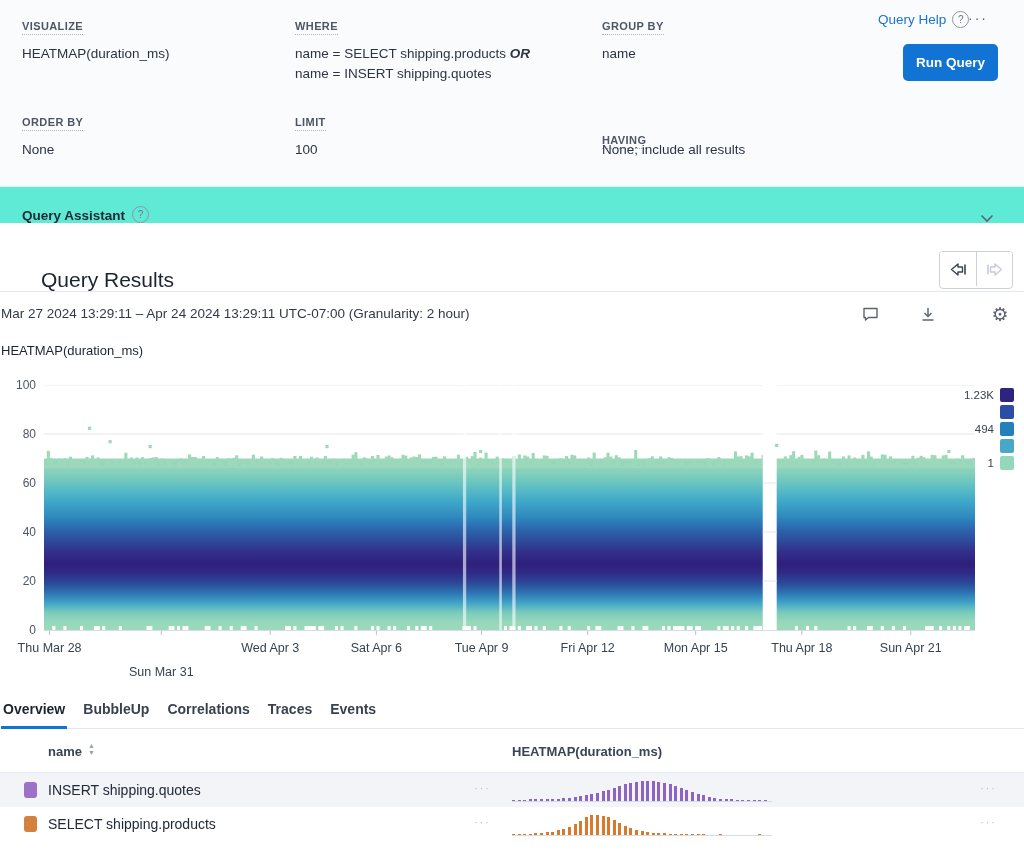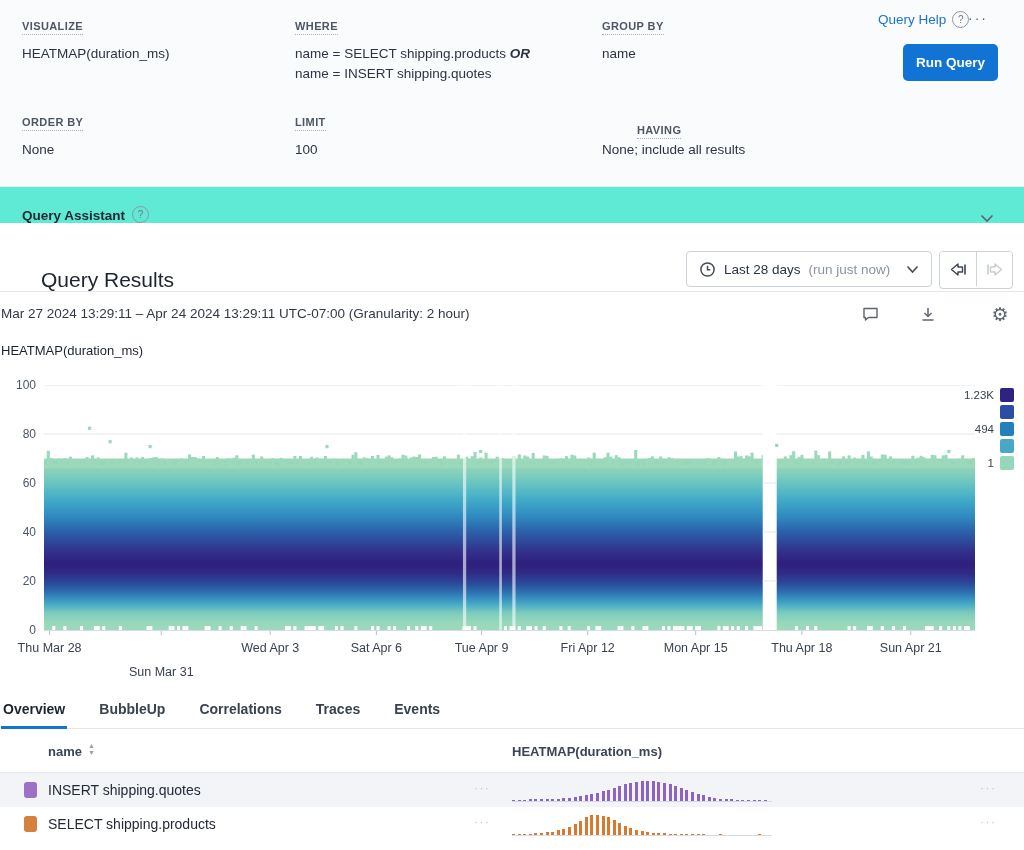--- a/index.html
+++ b/index.html
@@ -39,21 +39,21 @@
 
   
   .chart-title{position:absolute;top:343px;left:1px;font-size:13px;color:#1c2430;}
   #heatmap-svg{position:absolute;top:385px;left:44px;}
   .ylab{position:absolute;width:36px;text-align:right;font-size:12px;color:#4d5665;}
   .xlab{position:absolute;top:641px;transform:translateX(-50%);font-size:12.5px;color:#39424e;white-space:nowrap;}
   .legend-swatch{position:absolute;width:14px;height:14px;border-radius:2px;}
   .legend-label{position:absolute;width:46px;text-align:right;font-size:11.5px;color:#39424e;}
 
   
-  .tabs{position:absolute;top:694px;left:1px;width:1023px;height:35px;display:flex;gap:30px;border-bottom:1px solid #e4e7eb;box-sizing:border-box;}
+  .tabs{position:absolute;top:694px;left:1px;width:1023px;height:35px;display:flex;gap:14px;border-bottom:1px solid #e4e7eb;box-sizing:border-box;}
   .tab{border:none;background:none;font-family:inherit;font-size:14px;font-weight:700;color:#39424e;padding:6px 2px 10px 2px;cursor:pointer;position:relative;}
   .tab.active{color:#1c2430;}
   .tab.active:after{content:"";position:absolute;left:0;right:0;bottom:-1px;height:3px;background:#1173d4;}
 
   
   .thead{position:absolute;top:729px;left:0;width:1024px;height:44px;border-bottom:1px solid #e7eaee;box-sizing:border-box;}
   .th-name{position:absolute;top:15px;left:48px;font-size:13px;font-weight:700;color:#3a4453;}
   .sort{position:absolute;top:13px;left:88px;display:flex;flex-direction:column;line-height:7px;font-size:7px;color:#97a0ad;cursor:pointer;}
   .th-heat{position:absolute;top:15px;left:512px;font-size:13px;font-weight:700;color:#3a4453;}
   .trow{position:absolute;left:0;width:1024px;height:34px;}
@@ -82,21 +82,21 @@
 
     <span class="qb-label" style="top:20px;left:602px;">GROUP BY</span>
     <span class="qb-value" style="top:44px;left:602px;">name</span>
 
     <span class="qb-label" style="top:116px;left:22px;">ORDER BY</span>
     <span class="qb-value" style="top:140px;left:22px;">None</span>
 
     <span class="qb-label" style="top:116px;left:295px;">LIMIT</span>
     <span class="qb-value" style="top:140px;left:295px;">100</span>
 
-    <span class="qb-label" style="top:124px;left:602px;margin-left:35px;">HAVING</span>
+    <span class="qb-label" style="top:134px;left:602px;">HAVING</span>
     <span class="qb-value" style="top:140px;left:602px;">None; include all results</span>
 
     <a class="query-help">
         <span>Query Help</span>
         <span class="qmark">?</span>
       </a>
     <span class="more-dots">···</span>
     <button class="run-btn">Run Query</button>
   </section>
 
@@ -104,35 +104,20 @@
     <span class="assistant-label">Query Assistant</span>
     <span class="qmark">?</span>
     <span class="chev">
       <svg width="14" height="9" viewBox="0 0 14 9">
           <polyline points="1.5,1.5 7,7 12.5,1.5" fill="none" stroke="#5b6470" stroke-width="1.6"></polyline>
         </svg>
     </span>
   </div>
 
   <h1 class="results-title">Query Results</h1>
-  <div class="time-btn">
-    <span>
-      <svg width="17" height="17" viewBox="0 0 17 17">
-          <circle cx="8.5" cy="8.5" r="6.6" fill="none" stroke="#434c59" stroke-width="1.5"></circle>
-          <polyline points="8.5,4.8 8.5,8.8 11.3,8.8" fill="none" stroke="#434c59" stroke-width="1.5"></polyline>
-        </svg>
-    </span>
-    <span class="time-label">Last 28 days</span>
-    <span class="time-note">(run just now)</span>
-    <span class="chev">
-      <svg width="13" height="9" viewBox="0 0 13 9">
-          <polyline points="1.5,1.5 6.5,7 11.5,1.5" fill="none" stroke="#434c59" stroke-width="1.6"></polyline>
-        </svg>
-    </span>
-  </div>
   <div class="histnav">
     <button>
       <svg width="19" height="17" viewBox="0 0 19 17">
           <path d="M2.5 8.5 L9 3 V6 H13.5 V11 H9 V14 Z" fill="none" stroke="#3c4552" stroke-width="1.4" stroke-linejoin="round"></path>
           <line x1="16" y1="3.5" x2="16" y2="13.5" stroke="#3c4552" stroke-width="1.6"></line>
         </svg>
     </button>
     <button>
       <svg width="19" height="17" viewBox="0 0 19 17">
           <path d="M16.5 8.5 L10 3 V6 H5.5 V11 H10 V14 Z" fill="none" stroke="#c7ccd3" stroke-width="1.4" stroke-linejoin="round"></path>

